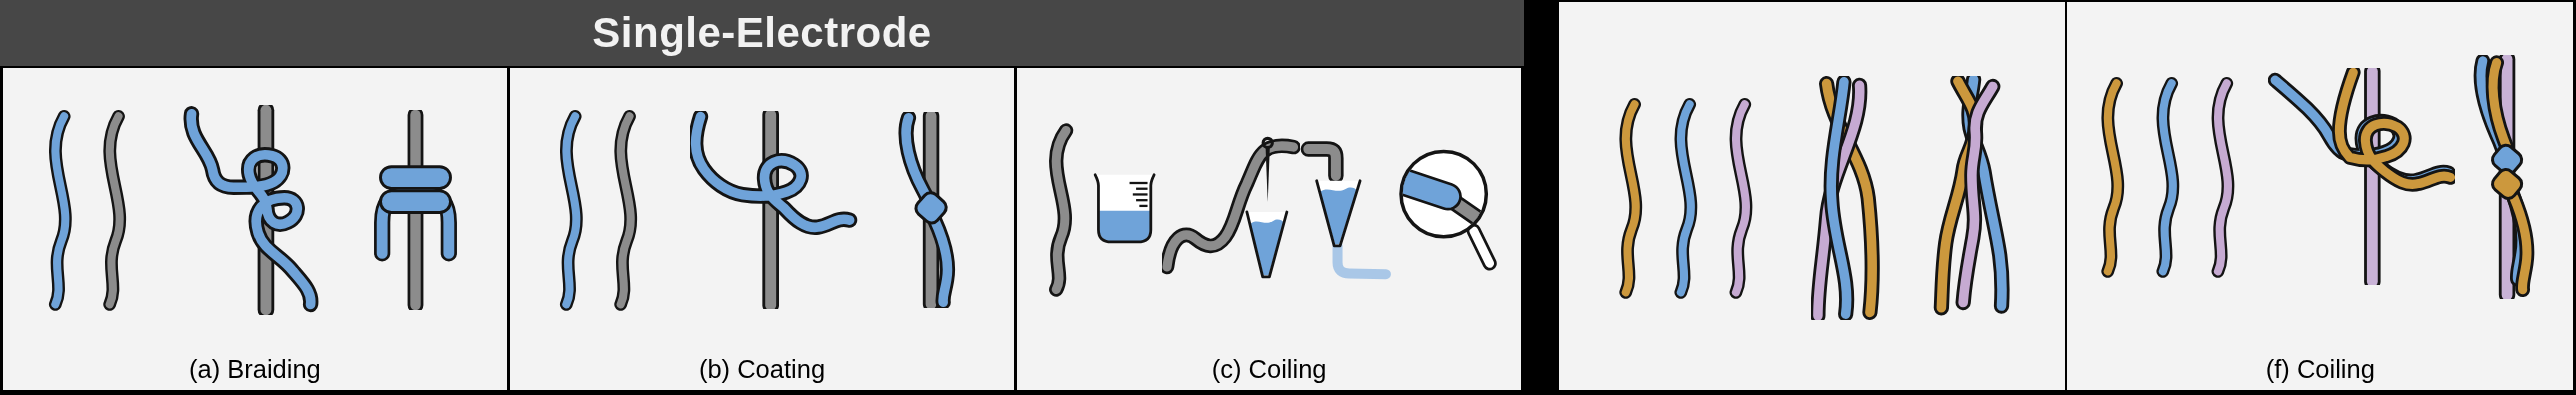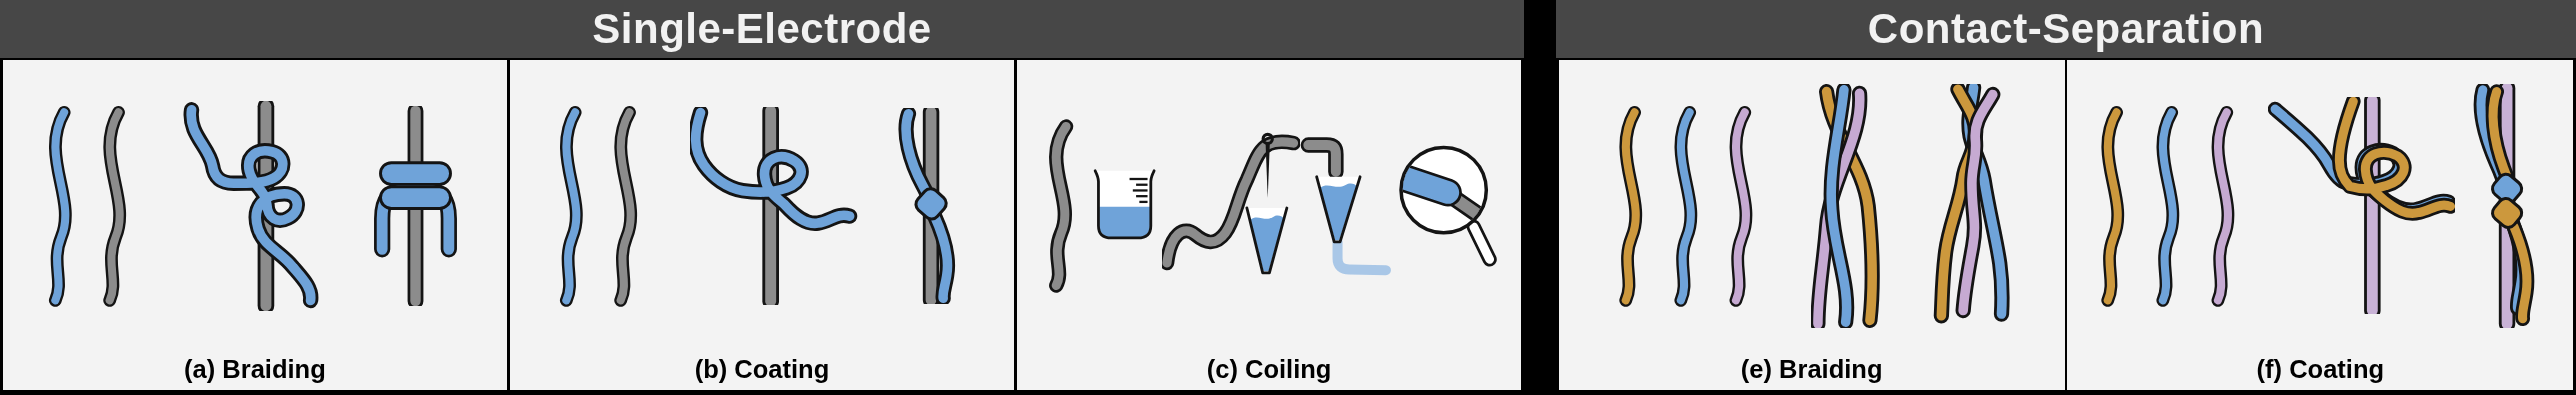--- a/index.html
+++ b/index.html
@@ -1,28 +1,28 @@
 <!DOCTYPE html>
 <html style="--c-header_bg: #474747; --c-header_text: #F2F2F2; --c-panel_bg: #F3F3F3; --c-divider: #000000; --c-outline: #141414; --c-label_text: #000000; --c-fiber_blue: #6FA3D9; --c-fiber_gray: #8C8C8C; --c-fiber_gold: #CC983D; --c-fiber_lavender: #C6AAD2; --c-rod_lavender: #C8B2D6; --c-coating_blue: #A9C7E7; --c-liquid_blue: #6FA3D9;font-size:14.6px"><head>
 <meta charset="utf-8">
 <style>
   html,body{margin:0;padding:0;background:#000;}
   .root{width:2576px;height:395px;display:flex;background:#000;font-family:"Liberation Sans",sans-serif;}
   .section{display:flex;flex-direction:column;}
   .section.left{width:1524px;}
   .section.right{width:1020px;}
   .vdivider{width:32px;background:var(--c-divider,#000);flex:none;}
-  .header{height:58px;flex:none;background:var(--c-header_bg,#474747);color:var(--c-header_text,#f2f2f2);
+  .header{height:66px;flex:none;background:var(--c-header_bg,#474747);color:var(--c-header_text,#f2f2f2);
           display:flex;align-items:center;justify-content:center;
           font-size:42px;font-weight:bold;letter-spacing:0.5px;}
   .panels{flex:1;display:flex;gap:2.7px;background:#000;padding:1.8px 2.7px 4.6px 2.7px;}
   .panel{flex:1;background:var(--c-panel_bg,#f3f3f3);display:flex;flex-direction:column;overflow:hidden;}
   .art{flex:1;display:flex;align-items:center;justify-content:space-evenly;padding:3.6px 12.8px 0 12.8px;}
   .caption{height:42px;flex:none;display:flex;align-items:center;justify-content:center;
-           font-size:25.5px;font-weight:bold;color:var(--c-label_text,#000);}
+           font-size:25.5px;font-weight:normal;color:var(--c-label_text,#000);}
   svg{display:block;}
   .o{fill:none;stroke:var(--c-outline,#141414);stroke-linecap:round;stroke-linejoin:round;}
   .f{fill:none;stroke-linecap:round;stroke-linejoin:round;}
   .f.blue{stroke:var(--c-fiber_blue,#6FA3D9);}
   .f.gray{stroke:var(--c-fiber_gray,#8C8C8C);}
   .f.gold{stroke:var(--c-fiber_gold,#CC983D);}
   .f.lav{stroke:var(--c-fiber_lavender,#C6AAD2);}
   .f.rodlav{stroke:var(--c-rod_lavender,#C8B2D6);}
   .f.white{stroke:#ffffff;}
   .f.lt{stroke:var(--c-coating_blue,#A9C7E7);}
@@ -150,23 +150,20 @@
         </div>
         <div class="caption">(c) Coiling</div>
       </div>
 
     </div>
   </div>
 
   <div class="vdivider"></div>
 
   <div class="section right">
-    <div class="header">
-      <span>Contact-Separation</span>
-    </div>
     <div class="panels">
 
       <div class="panel">
         <div class="art">
           <svg width="173" height="202" viewBox="0 0 235 275">
             <path class="o" stroke-width="17.5" d="M 40,10 C 6,70 58,128 36,180 C 22,215 40,240 28,266"></path>
               <path class="f gold" stroke-width="11" d="M 40,10 C 6,70 58,128 36,180 C 22,215 40,240 28,266"></path>
             <path class="o" stroke-width="17.5" d="M 115,10 C 81,70 133,128 111,180 C 97,215 115,240 103,266"></path>
               <path class="f blue" stroke-width="11" d="M 115,10 C 81,70 133,128 111,180 C 97,215 115,240 103,266"></path>
             <path class="o" stroke-width="17.5" d="M 190,10 C 156,70 208,128 186,180 C 172,215 190,240 178,266"></path>
@@ -182,21 +179,20 @@
           </svg>
           <svg width="96" height="244" viewBox="0 0 110 280">
             <path class="o" stroke-width="17.5" d="M 58,4 C 56,24 50,38 54,60 C 58,78 66,88 70,110 C 76,148 84,178 88,206 C 91,228 91,246 90,264"></path>
               <path class="f blue" stroke-width="11" d="M 58,4 C 56,24 50,38 54,60 C 58,78 66,88 70,110 C 76,148 84,178 88,206 C 91,228 91,246 90,264"></path>
             <path class="o" stroke-width="17.5" d="M 40,6 C 50,26 62,38 60,60 C 58,82 48,90 46,108 C 42,138 30,162 26,192 C 22,222 22,246 21,266"></path>
               <path class="f gold" stroke-width="11" d="M 40,6 C 50,26 62,38 60,60 C 58,82 48,90 46,108 C 42,138 30,162 26,192 C 22,222 22,246 21,266"></path>
             <path class="o" stroke-width="17.5" d="M 80,12 C 70,30 58,42 60,64 C 62,84 56,94 56,114 C 56,148 62,158 57,186 C 52,214 48,234 46,260"></path>
               <path class="f lav" stroke-width="11" d="M 80,12 C 70,30 58,42 60,64 C 62,84 56,94 56,114 C 56,148 62,158 57,186 C 52,214 48,234 46,260"></path>
           </svg>
         </div>
-        <div class="caption">(e) Braiding</div>
       </div>
 
       <div class="panel">
         <div class="art">
           <svg width="173" height="202" viewBox="0 0 235 275">
             <path class="o" stroke-width="17.5" d="M 40,10 C 6,70 58,128 36,180 C 22,215 40,240 28,266"></path>
               <path class="f gold" stroke-width="11" d="M 40,10 C 6,70 58,128 36,180 C 22,215 40,240 28,266"></path>
             <path class="o" stroke-width="17.5" d="M 115,10 C 81,70 133,128 111,180 C 97,215 115,240 103,266"></path>
               <path class="f blue" stroke-width="11" d="M 115,10 C 81,70 133,128 111,180 C 97,215 115,240 103,266"></path>
             <path class="o" stroke-width="17.5" d="M 190,10 C 156,70 208,128 186,180 C 172,215 190,240 178,266"></path>
@@ -218,20 +214,20 @@
             <path class="o" stroke-width="17" d="M 40,8 C 32,30 36,64 48,96 C 52,106 54,112 55,120"></path>
               <path class="f gold" stroke-width="10.5" d="M 40,8 C 32,30 36,64 48,96 C 52,106 54,112 55,120"></path>
             <path class="o" stroke-width="17" d="M 58,158 C 66,180 72,204 68,228 C 66,242 63,250 64,258"></path>
               <path class="f blue" stroke-width="10.5" d="M 58,158 C 66,180 72,204 68,228 C 66,242 63,250 64,258"></path>
             <path class="o" stroke-width="17" d="M 60,164 C 70,188 78,214 74,240 C 72,254 69,262 70,270"></path>
               <path class="f gold" stroke-width="10.5" d="M 60,164 C 70,188 78,214 74,240 C 72,254 69,262 70,270"></path>
             <rect class="knot-blue" x="37" y="106" width="30" height="28" rx="9" transform="rotate(40 52 120)"></rect>
             <rect class="knot-gold" x="37" y="134" width="30" height="28" rx="9" transform="rotate(40 52 148)"></rect>
           </svg>
         </div>
-        <div class="caption">(f) Coating</div>
+        <div class="caption">(f) Coiling</div>
       </div>
 
     </div>
   </div>
 
 </div>
 
 
 </body></html>

